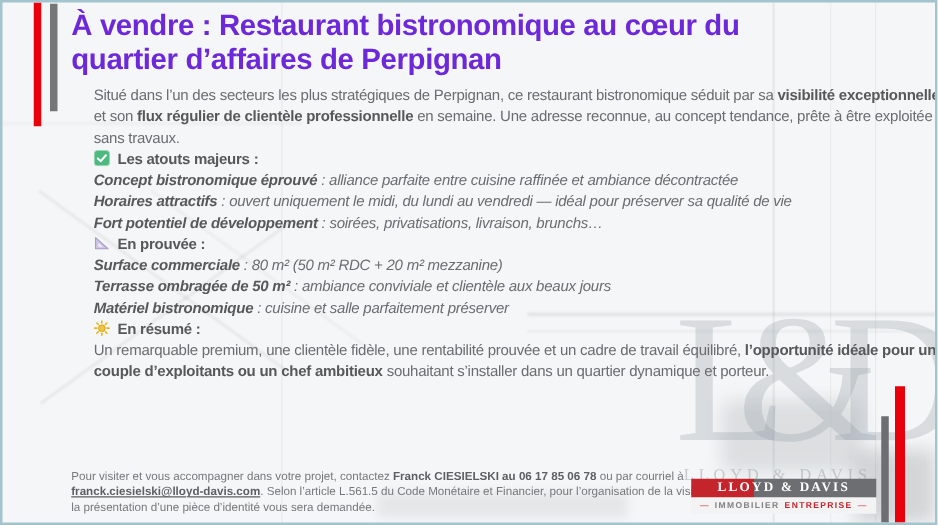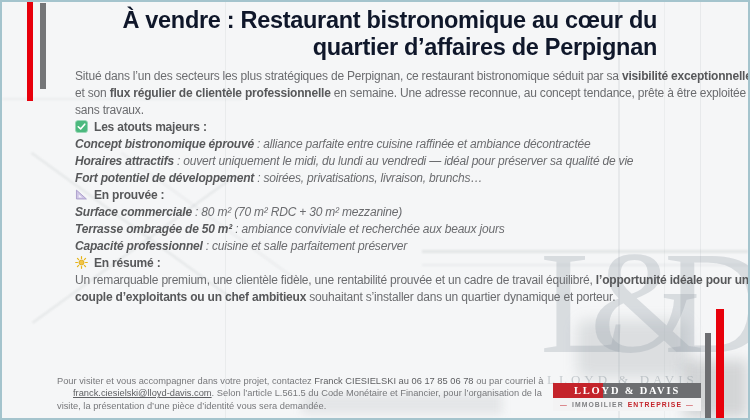--- a/index.html
+++ b/index.html
@@ -39,39 +39,38 @@
   }
   
   .bar{position:absolute;z-index:3;}
   .bar-red-tl{left:25px;top:0;width:6px;height:99px;background:#e8000b;}
   .bar-gray-tl{left:38px;top:1px;width:6px;height:86px;background:#757678;}
   .bar-red-br{left:714px;top:307px;width:8px;height:109px;background:#e8000b;}
   .bar-gray-br{left:703px;top:331px;width:6px;height:85px;background:#6d6e71;}
   
   .title{
     position:absolute;left:55px;top:5px;width:600px;z-index:2;margin:0;
-    font-size:23.5px;line-height:27px;font-weight:700;color:#0f172a;
+    font-size:23.5px;line-height:27px;font-weight:700;color:#6d28d9;
     letter-spacing:-0.3px;
-    text-align:right;
   }
   .content{
     position:absolute;left:37px;top:66px;width:688px;z-index:2;
     font-size:12px;line-height:17px;color:#6b6c6f;letter-spacing:-0.2px;margin-left:36px;
   }
   .content .b,.sec-heading{font-weight:700;color:#57585a;}
   .para{margin:0;}
   .fline{white-space:nowrap;font-style:italic;}
   .sec-heading{white-space:nowrap;}
   .icon{display:inline-block;width:13px;height:13px;vertical-align:-2px;margin-right:6px;}
   .footnote{
     position:absolute;left:55px;top:373px;width:508px;z-index:2;
     font-size:9.3px;line-height:12.4px;color:#77787b;
   }
-  .footnote .b{font-weight:400;color:#5e5f62;}
-  .u{text-decoration:underline;margin-left:16px;}
+  .footnote .b{font-weight:700;color:#5e5f62;}
+  .u{text-decoration:underline;}
   
   .logo{position:absolute;left:551px;top:381px;width:148px;z-index:3;}
   .logo-banner{
     height:15px;line-height:15px;text-align:center;
     background:linear-gradient(90deg,#c4242b 0,#c4242b 34%,#6d6e71 34%,#6d6e71 100%);
     color:#ffffff;font-family:"Liberation Serif",serif;
     font-size:10.5px;font-weight:700;letter-spacing:1.8px;
   }
   .logo-strip{
     height:13px;background:#f3f3f4;
@@ -127,23 +126,23 @@
     <div class="fline"><span class="b">Fort potentiel de développement</span><span> : soirées, privatisations, livraison, brunchs…</span></div>
 
     <div class="sec-heading">
       <span class="icon">
         <svg viewBox="0 0 16 16" width="13" height="13">
           <path d="M1.8 13.5 L14 13.5 L1.8 2.6 Z" fill="#cfc5e5" stroke="#a89bc9" stroke-width="1.1" stroke-linejoin="round"></path>
           <path d="M4.6 11.6 L8.8 11.6 L4.6 7.9 Z" fill="#f4f2f9"></path>
         </svg>
       </span><span>En prouvée :</span>
     </div>
-    <div class="fline"><span class="b">Surface commerciale</span><span> : 80 m² (70 m² RDC + 30 m² mezzanine)</span></div>
-    <div class="fline"><span class="b">Terrasse ombragée de 50 m²</span><span> : ambiance conviviale et recherchée aux beaux jours</span></div>
-    <div class="fline"><span class="b">Capacité professionnel</span><span> : cuisine et salle parfaitement préserver</span></div>
+    <div class="fline"><span class="b">Surface commerciale</span><span> : 80 m² (50 m² RDC + 20 m² mezzanine)</span></div>
+    <div class="fline"><span class="b">Terrasse ombragée de 50 m²</span><span> : ambiance conviviale et clientèle aux beaux jours</span></div>
+    <div class="fline"><span class="b">Matériel bistronomique</span><span> : cuisine et salle parfaitement préserver</span></div>
 
     <div class="sec-heading">
       <span class="icon">
         <svg viewBox="0 0 16 16" width="13" height="13">
           <g stroke="#e6b414" stroke-width="1.5" stroke-linecap="round">
             <line x1="8" y1="0.9" x2="8" y2="3"></line>
               <line x1="8" y1="13" x2="8" y2="15.1"></line>
             <line x1="0.9" y1="8" x2="3" y2="8"></line>
               <line x1="13" y1="8" x2="15.1" y2="8"></line>
             <line x1="3" y1="3" x2="4.5" y2="4.5"></line>

